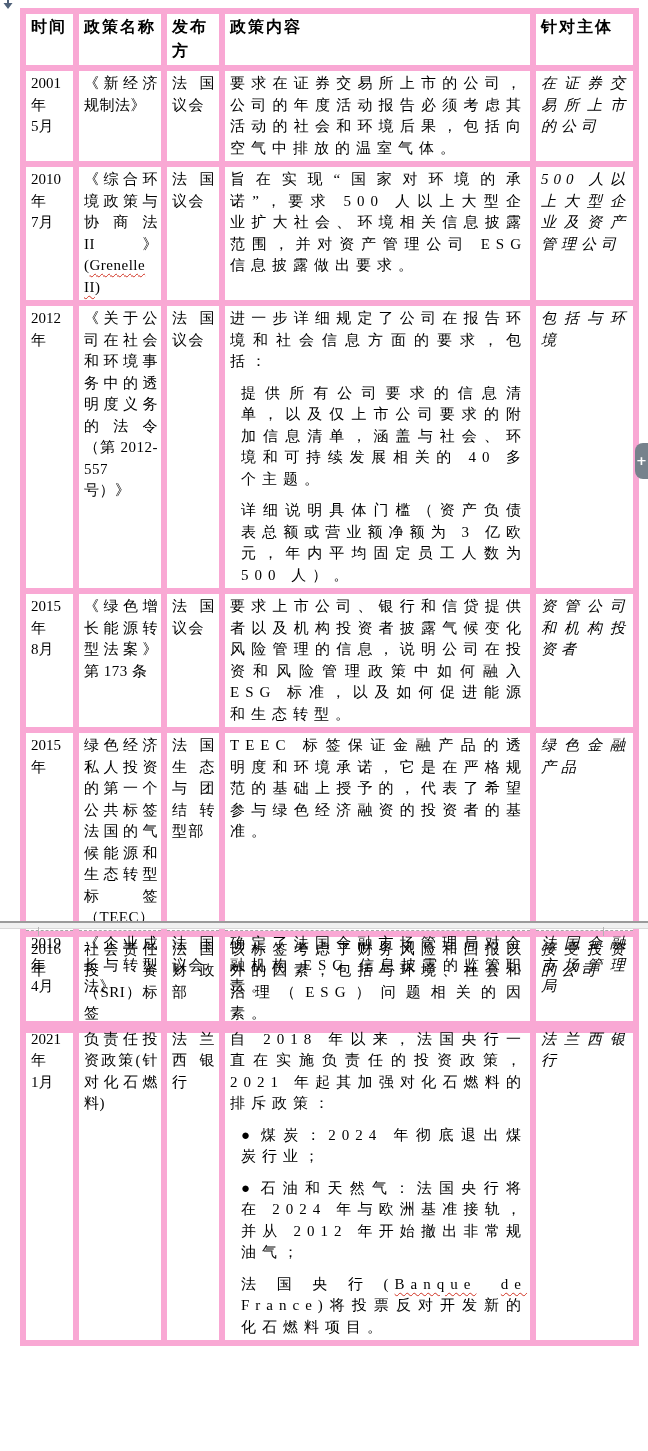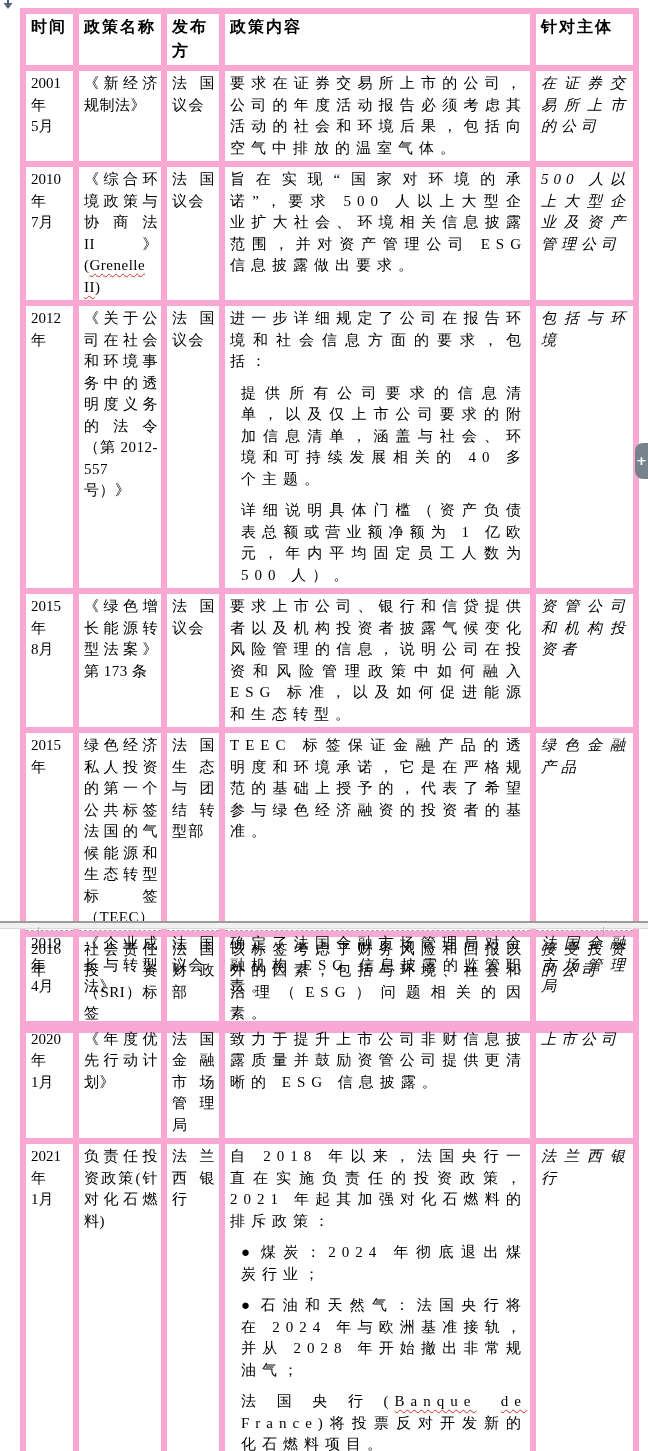--- a/index.html
+++ b/index.html
@@ -130,21 +130,21 @@
           </td>
           <td>
             <div class="jt ls-name"><span>《关于公司在社会和环境事务中的透明度义务的法令（第 2012-557 号）》</span></div>
           </td>
           <td>
             <div class="jt ls-pub">法国议会</div>
           </td>
           <td>
             <div class="block jt ls-body"><span>进一步详细规定了公司在报告环境和社会信息方面的要求，包括：</span></div>
             <div class="block jt ls-body"><span>提供所有公司要求的信息清单，以及仅上市公司要求的附加信息清单，涵盖与社会、环境和可持续发展相关的 40 多个主题。</span></div>
-            <div class="block jt ls-body"><span>详细说明具体门槛（资产负债表总额或营业额净额为 1 亿欧元，年内平均固定员工人数为 500 人）。</span></div>
+            <div class="block jt ls-body"><span>详细说明具体门槛（资产负债表总额或营业额净额为 3 亿欧元，年内平均固定员工人数为 500 人）。</span></div>
           </td>
           <td>
             <div class="jt ls-target">包括与环境</div>
           </td>
         </tr>
         <tr style="height: 135px;">
           <td class="cell-time c1">
             <div>2015年</div>
             <div>8月</div>
           </td>
@@ -225,53 +225,35 @@
           <td>
             <div class="jt ls-pub">法国议会</div>
           </td>
           <td>
             <div class="block jt ls-body"><span>确定了法国金融市场管理局对金融机构 ESG 信息披露的监管职责。</span></div>
           </td>
           <td>
             <div class="jt ls-target">法国金融市场管理局</div>
           </td>
         </tr>
-        <tr style="height: 75px;">
-          <td class="cell-time c1">
-            <div>2020年</div>
-            <div>1月</div>
-          </td>
-          <td>
-            <div class="jt ls-name"><span>《年度优先行动计划》</span></div>
-          </td>
-          <td>
-            <div class="jt ls-pub">法国金融市场管理局</div>
-          </td>
-          <td>
-            <div class="block jt ls-body"><span>致力于提升上市公司非财信息披露质量并鼓励资管公司提供更清晰的 ESG 信息披露。</span></div>
-          </td>
-          <td>
-            <div class="jt ls-target">上市公司</div>
-          </td>
-        </tr>
         <tr style="height: 285px;">
           <td class="cell-time c1">
             <div>2021年</div>
             <div>1月</div>
           </td>
           <td>
             <div class="jt ls-name"><span>负责任投资政策(针对化石燃料)</span></div>
           </td>
           <td>
             <div class="jt ls-pub">法兰西银行</div>
           </td>
           <td>
             <div class="block jt ls-body"><span>自 2018 年以来，法国央行一直在实施负责任的投资政策，2021 年起其加强对化石燃料的排斥政策：</span></div>
             <div class="block jt ls-body bullet"><span class="marker">● </span><span>煤炭：2024 年彻底退出煤炭行业；</span></div>
-            <div class="block jt ls-body bullet"><span class="marker">● </span><span>石油和天然气：法国央行将在 2024 年与欧洲基准接轨，并从 2028 年开始撤出非常规油气；</span></div>
+            <div class="block jt ls-body bullet"><span class="marker">● </span><span>石油和天然气：法国央行将在 2024 年与欧洲基准接轨，并从 2012 年开始撤出非常规油气；</span></div>
             <div class="block jt ls-body"><span>法国央行(</span><span class="spell">Banque</span><span> </span><span class="spell">de</span><span> France)将投票反对开发新的化石燃料项目。</span></div>
           </td>
           <td>
             <div class="jt ls-target">法兰西银行</div>
           </td>
         </tr>
       </tbody>
   </table>
 </div>
 

